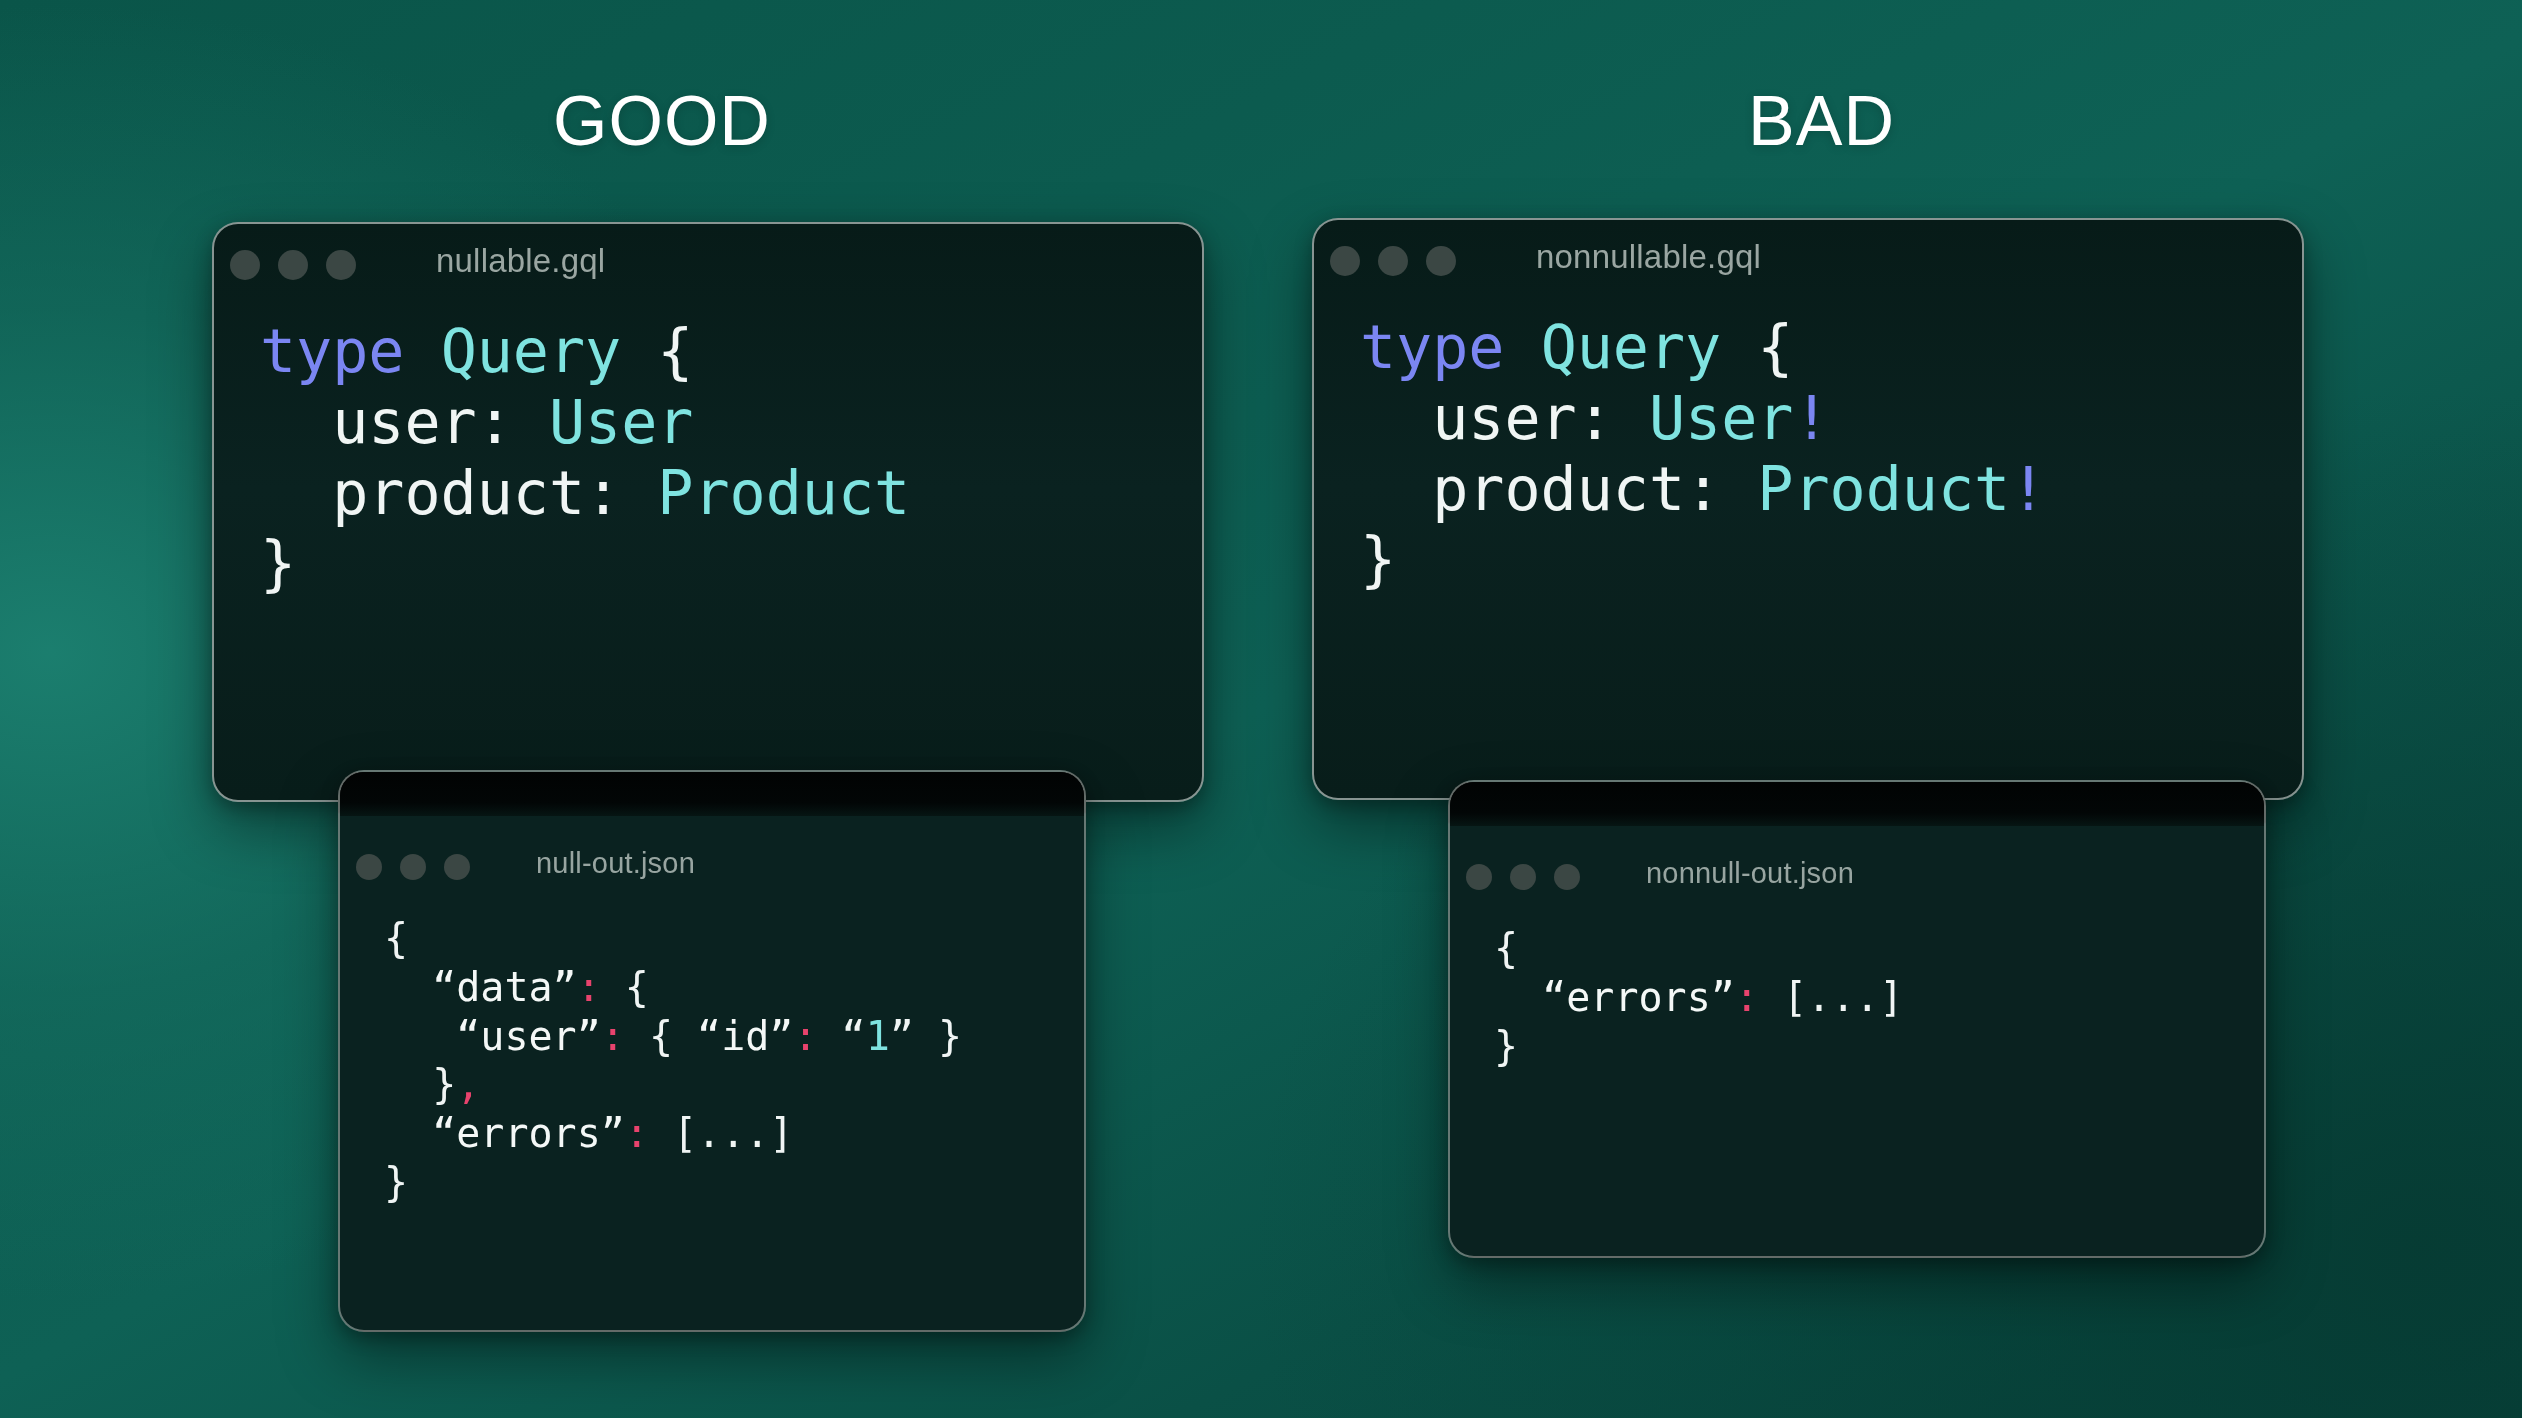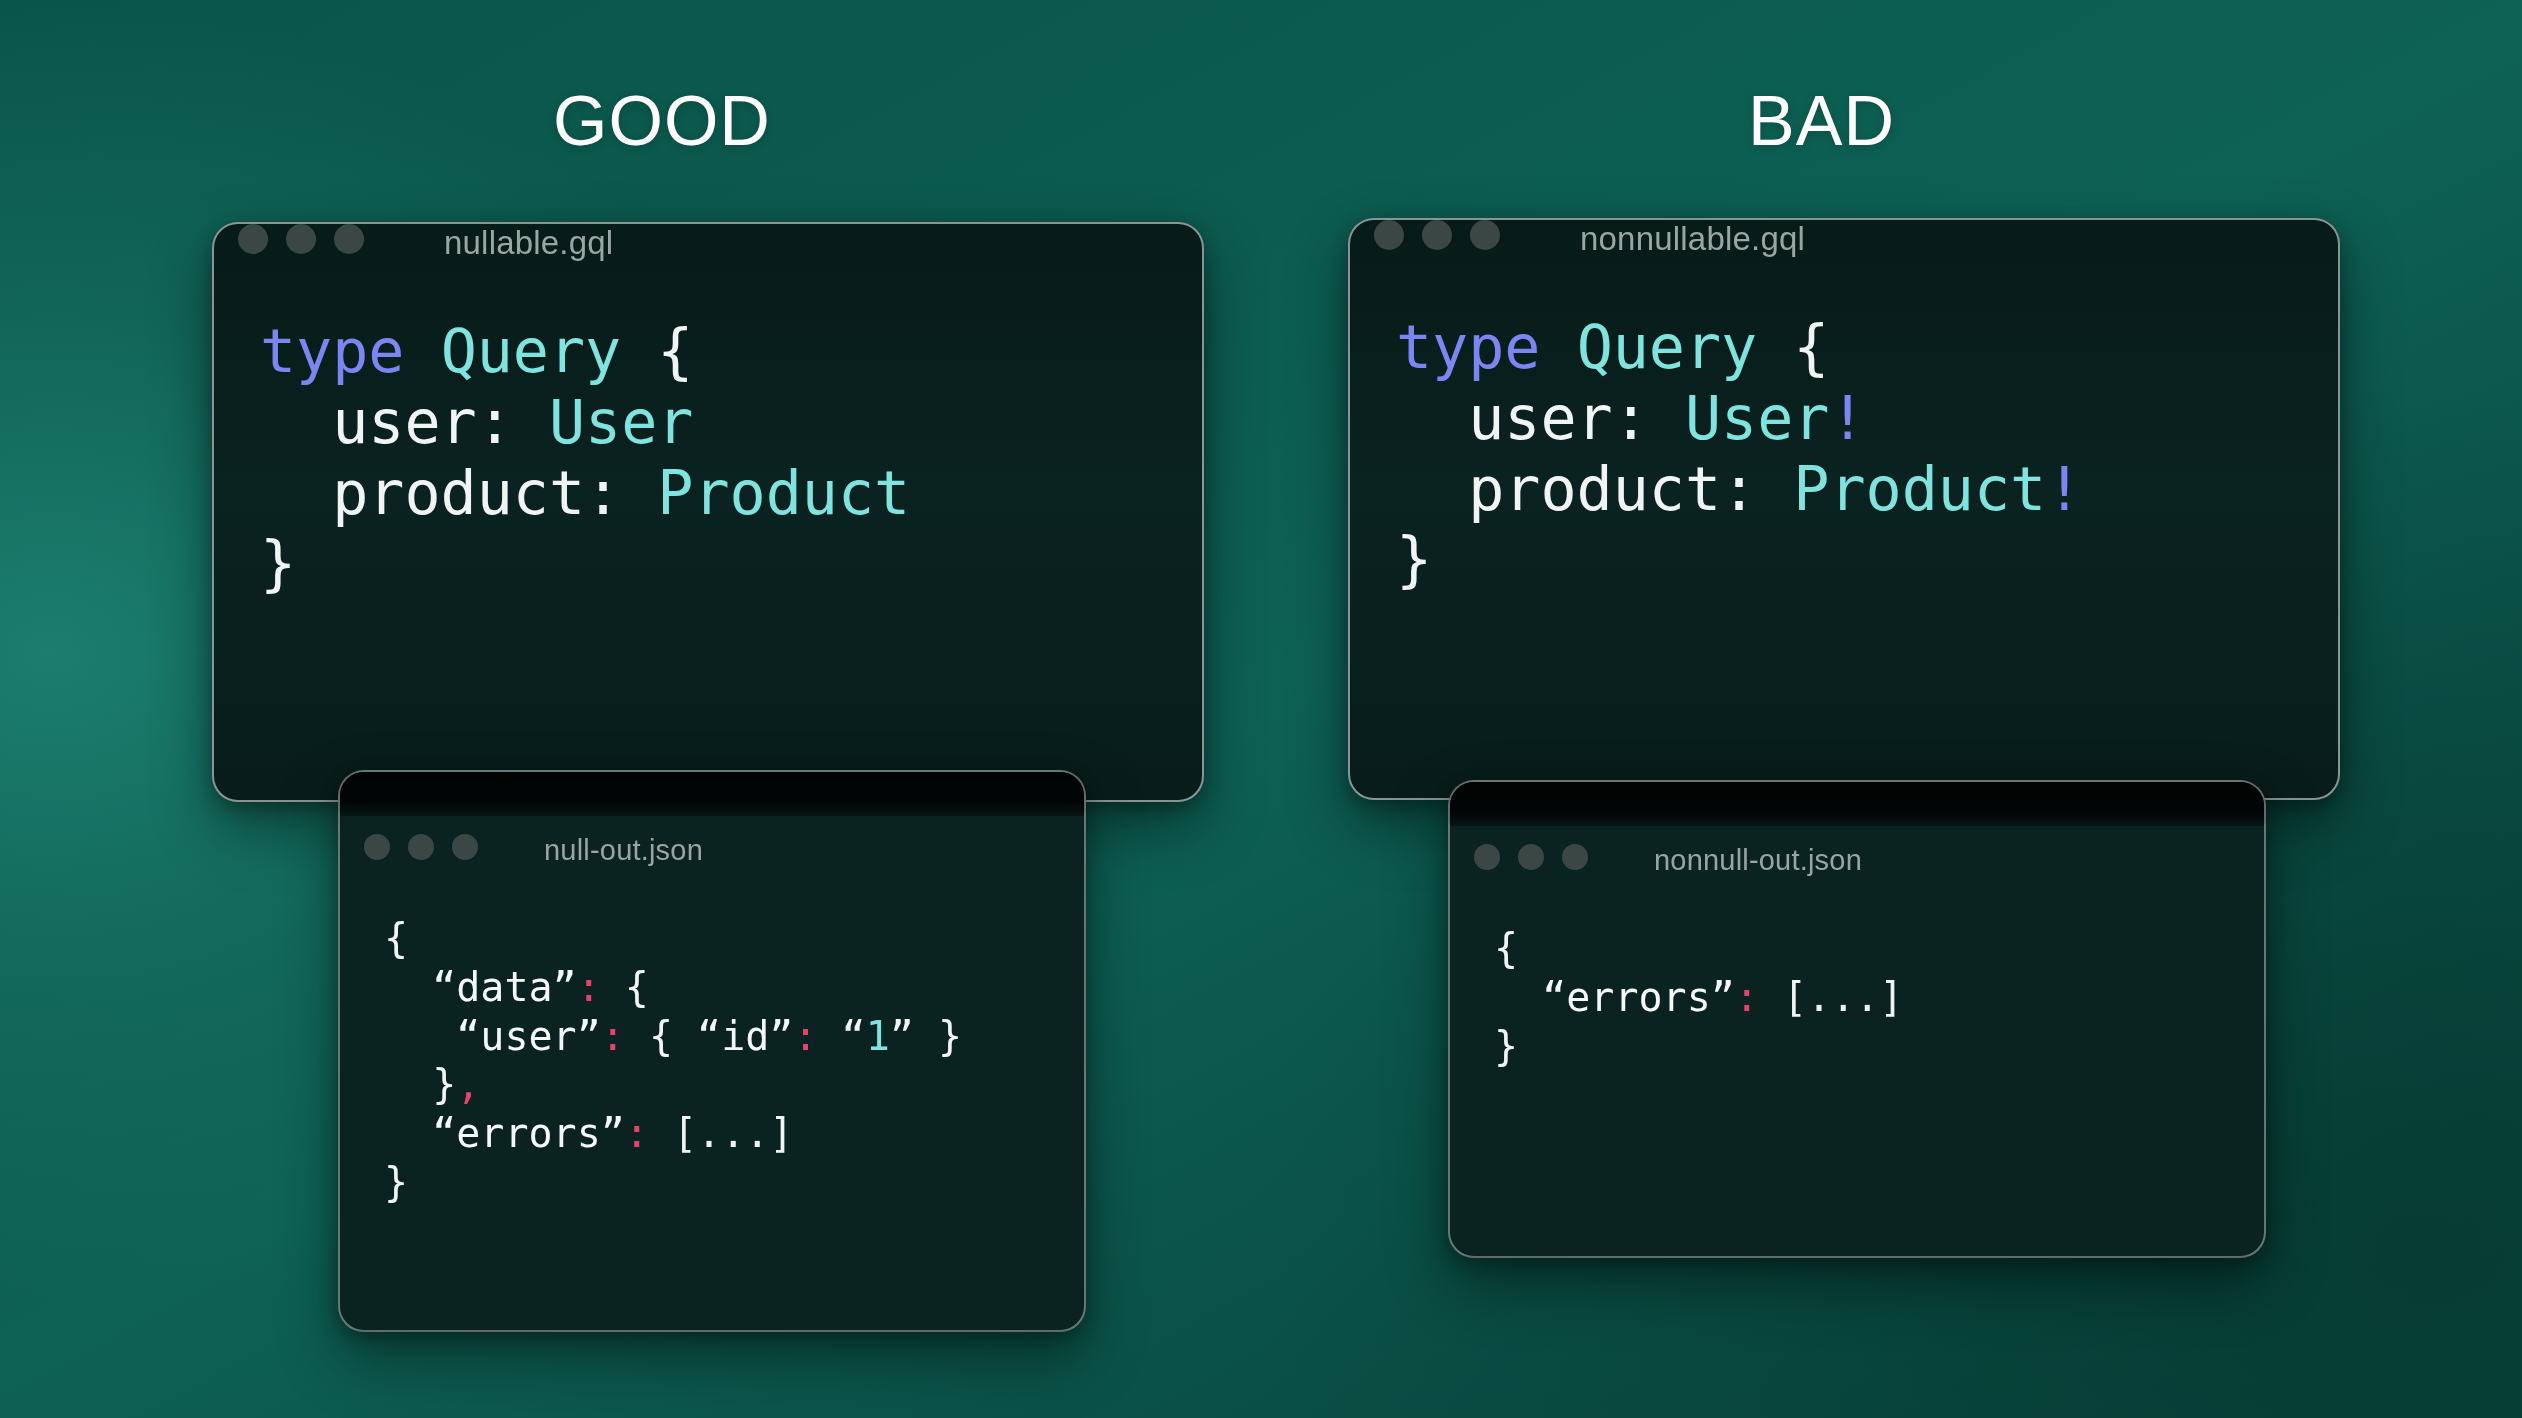--- a/index.html
+++ b/index.html
@@ -59,23 +59,23 @@
     position: absolute;
     left: 0; right: 0; top: 0;
     height: 44px;
     background: linear-gradient(180deg, #010303 0%, #020606 70%, #061513 100%);
     pointer-events: none;
   }
 
   .titlebar {
     position: relative;
     display: flex;
-    align-items: flex-start;
+    align-items: flex-end;
     height: 56px;
-    padding-left: 24px;
+    padding-left: 16px;
     z-index: 2;
   }
   .win.json .titlebar { margin-top: 62px; height: 46px; }
 
   .dots { display: flex; gap: 18px; }
   .dot {
     width: 30px; height: 30px;
     border-radius: 50%;
     background: #3b4744;
   }
@@ -111,21 +111,21 @@
 
   .kw   { color: #7b86f2; }   
   .typ  { color: #7fe3e0; }   
   .pun  { color: #f0f5f4; }   
   .pink { color: #e8436d; }   
   .str  { color: #f4f8f7; }   
 
   
   #win-nullable   { left: 212px;  top: 222px;  width: 992px;  height: 580px; }
   #win-null-json  { left: 338px;  top: 770px;  width: 748px;  height: 562px; }
-  #win-nonnullable{ left: 1348px; top: 218px;  width: 992px;  height: 582px; }
+  #win-nonnullable{ left: 1312px; top: 218px;  width: 992px;  height: 582px; }
   #win-nonnull-json{left: 1448px; top: 780px;  width: 818px;  height: 478px; }
 </style>
 </head>
 <body>
 
 <div id="stage">
 
   <div id="title-good" class="col-title">GOOD</div>
   <div id="title-bad" class="col-title">BAD</div>
 

